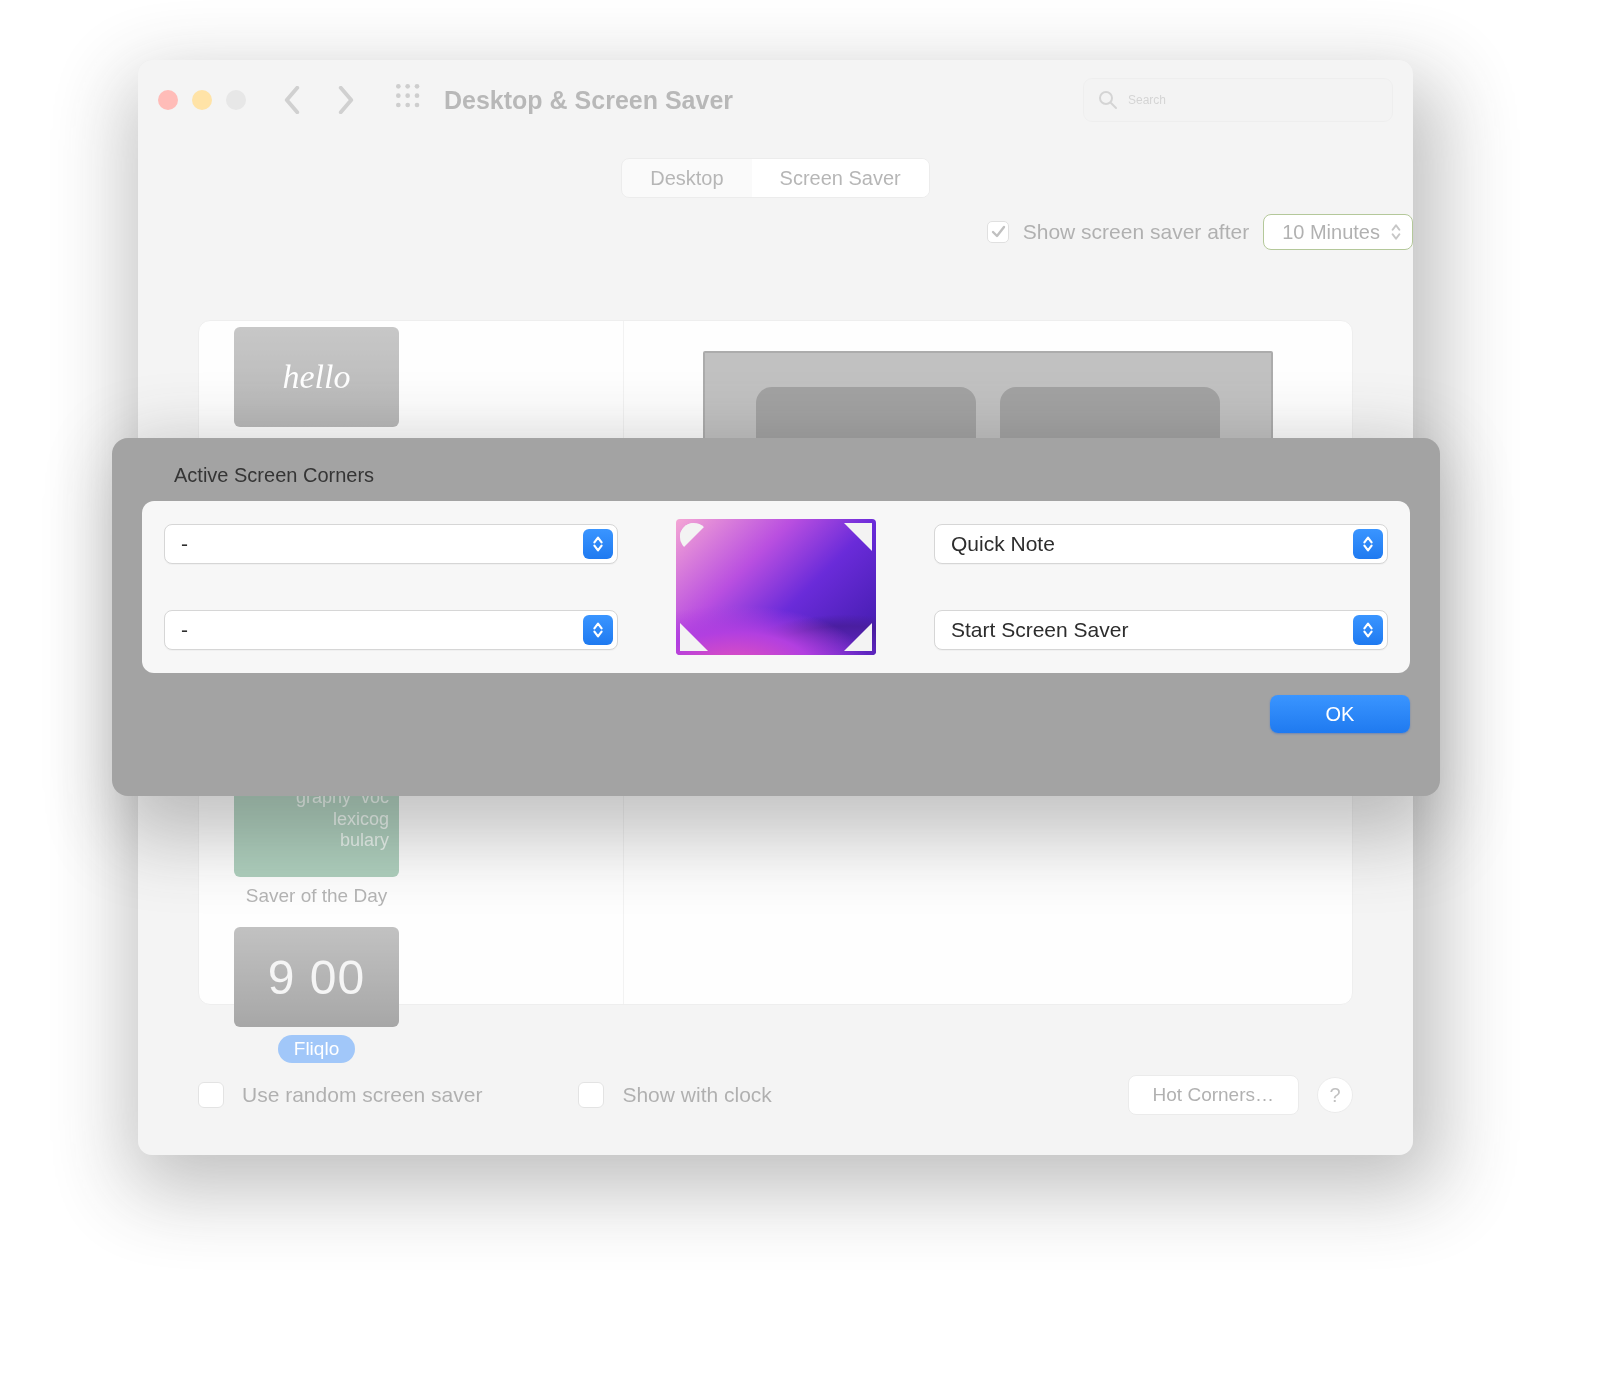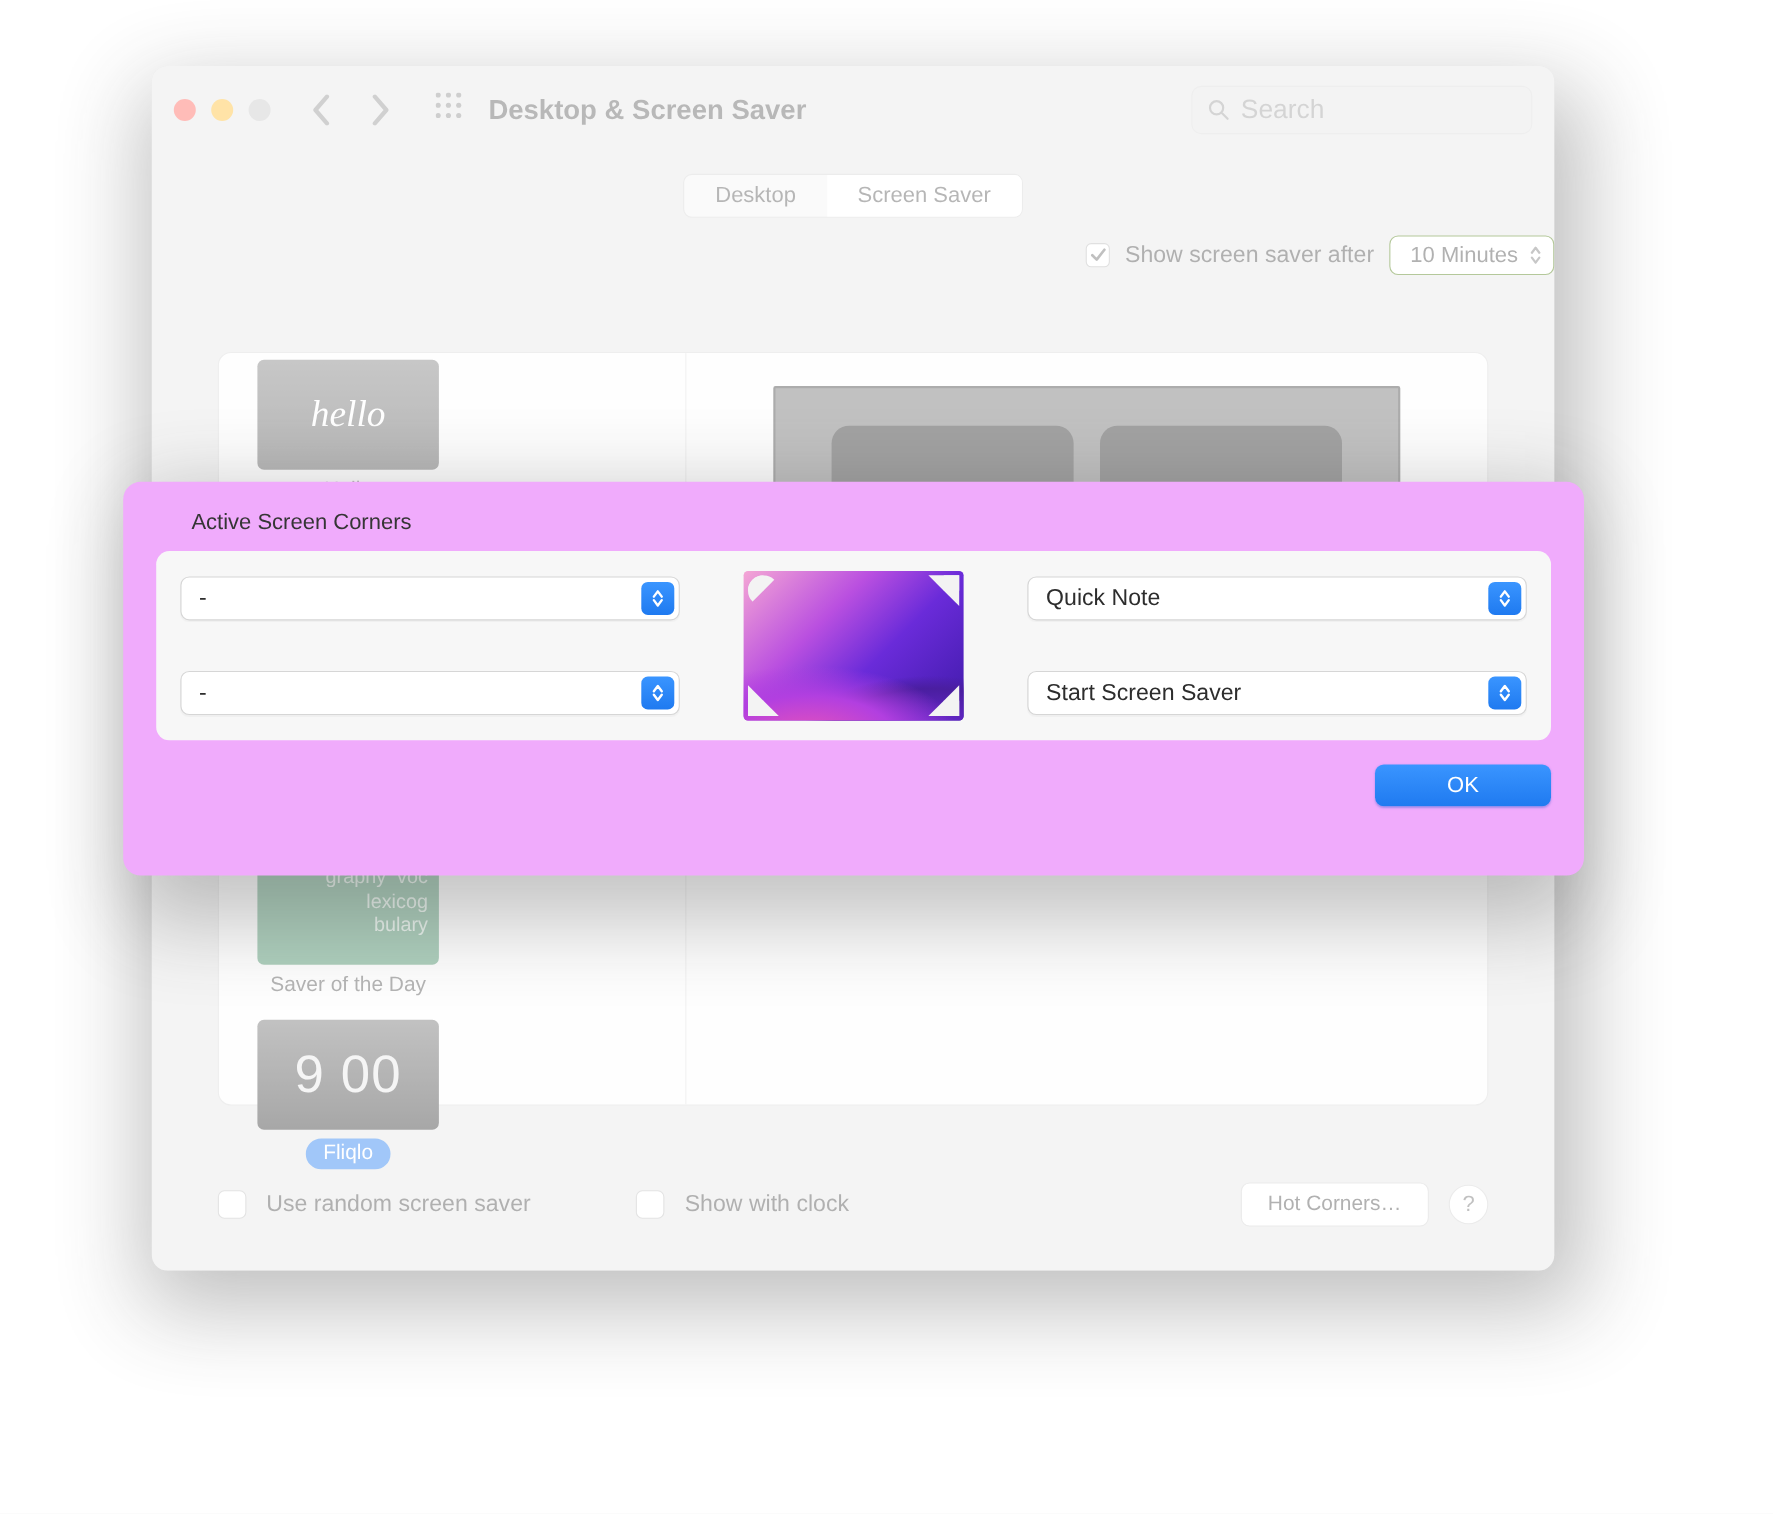--- a/index.html
+++ b/index.html
@@ -52,21 +52,21 @@
     color: #8f8f8f;
   }
   .grid-icon { margin: 0 10px 0 18px; color: #8a8a8a; }
   .wtitle { font-size: 25px; font-weight: 600; color: #575757; flex: 1; }
   .search {
     display: flex; align-items: center; gap: 10px;
     width: 310px; height: 44px;
     background: #e3e3e3; border: 1px solid #d7d7d7;
     border-radius: 9px; padding: 0 14px; color: #9a9a9a;
   }
-  .search span { font-size: 24px; }
+  .search span { font-size: 12px; }
 
   .seg {
     display: flex; justify-content: center; margin-top: 18px;
   }
   .seg > div {
     display: flex; border: 1px solid #d2d2d2;
     border-radius: 8px; overflow: hidden; background: #f2f2f2;
     height: 40px;
   }
   .seg button {
@@ -176,21 +176,21 @@
     position: absolute;
     left: 118px; top: 448px;
     width: 1320px; height: 390px;
     border-radius: 18px;
     background: #2a2a2a; filter: blur(38px); opacity: .28;
   }
   .sheet {
     position: absolute;
     left: 112px; top: 438px;
     width: 1328px; height: 358px;
-    background: #f0abfc; border-radius: 16px;
+    background: #a3a3a3; border-radius: 16px;
     padding: 26px 30px 24px;
   }
   .sheet h3 { font-size: 20px; font-weight: 400; color: #353535; margin: 0 0 14px 32px; }
   .panel {
     background: #f7f7f7; border-radius: 12px;
     padding: 18px 22px;
     display: grid;
     grid-template-columns: 1fr 220px 1fr;
     grid-template-rows: auto auto;
     column-gap: 48px;
@@ -238,21 +238,21 @@
   }
   .corner.tl { top:4px; left:4px; border-top-color:#f3f3f3; border-left-color:#f3f3f3; }
   .corner.tr { top:4px; right:4px; border-top-color:#f3f3f3; border-right-color:#f3f3f3; }
   .corner.bl { bottom:4px; left:4px; border-bottom-color:#f3f3f3; border-left-color:#f3f3f3; }
   .corner.br { bottom:4px; right:4px; border-bottom-color:#f3f3f3; border-right-color:#f3f3f3; }
 
   .sheet-actions {
     display: flex; justify-content: flex-end; margin-top: 22px;
   }
   .ok {
-    width: 160px; height: 38px;
+    width: 140px; height: 38px;
     border: none; border-radius: 8px;
     background: linear-gradient(#3a95ff,#1f7af0);
     color: #fff; font-size: 20px; font-weight: 500;
     box-shadow: 0 1px 2px rgba(20,80,200,.35);
   }
 
   
   .chev { width: 12px; }
 </style>
 </head>

